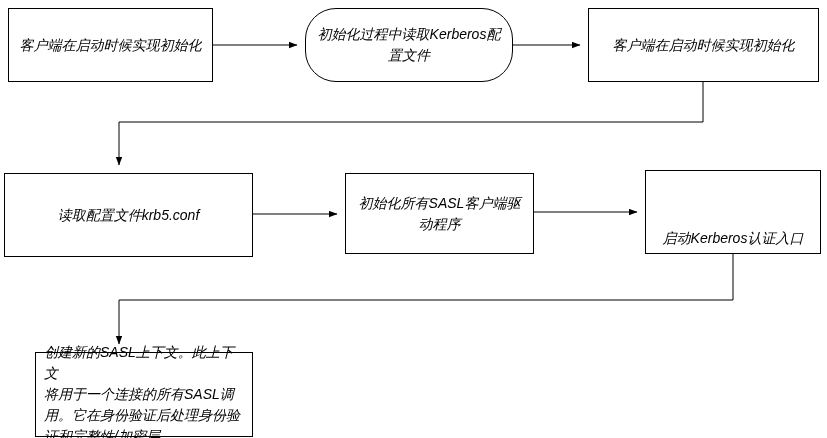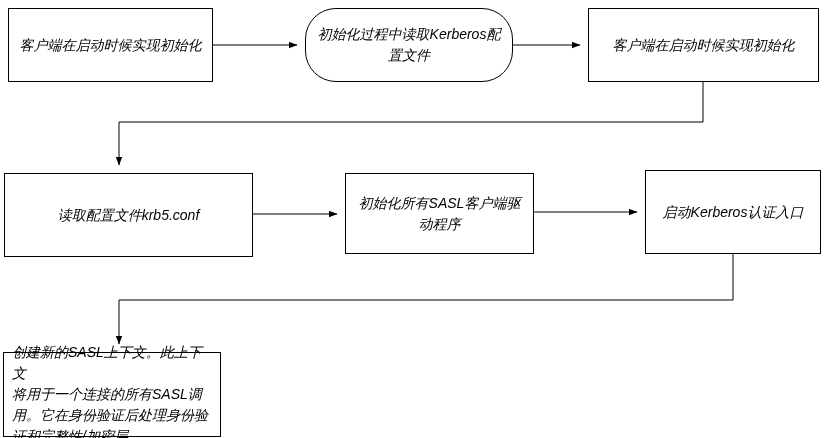--- a/index.html
+++ b/index.html
@@ -27,20 +27,21 @@
     text-align: center;
     font-size: 14px;
     line-height: 1.5;
     color: #000000;
     padding: 4px 8px;
     white-space: pre-line;
   }
   .node.left-align {
     justify-content: center;
     text-align: left;
+    margin-left: 32px;
   }
   svg.edges {
     position: absolute;
     left: 0;
     top: 0;
     width: 827px;
     height: 438px;
     pointer-events: none;
   }
 </style>
@@ -94,21 +95,21 @@
   </div>
 
   <div class="node" style="left:4px; top:173px; width:249px; height:84px;">
     <span>读取配置文件krb5.conf</span>
   </div>
 
   <div class="node" style="left:345px; top:173px; width:189px; height:81px;">
     <span>初始化所有SASL客户端驱动程序</span>
   </div>
 
-  <div class="node" style="left:645px; top:170px; width:176px; height:84px;">
+  <div class="node" style="left:645px; top:170px; width:176px; height:84px;align-items:flex-end;">
     <span>启动Kerberos认证入口</span>
   </div>
 
   <div class="node left-align" style="left:3px; top:352px; width:218px; height:85px;">
     <span>创建新的SASL上下文。此上下文
 将用于一个连接的所有SASL调
 用。它在身份验证后处理身份验
 证和完整性/加密层。</span>
   </div>
 

